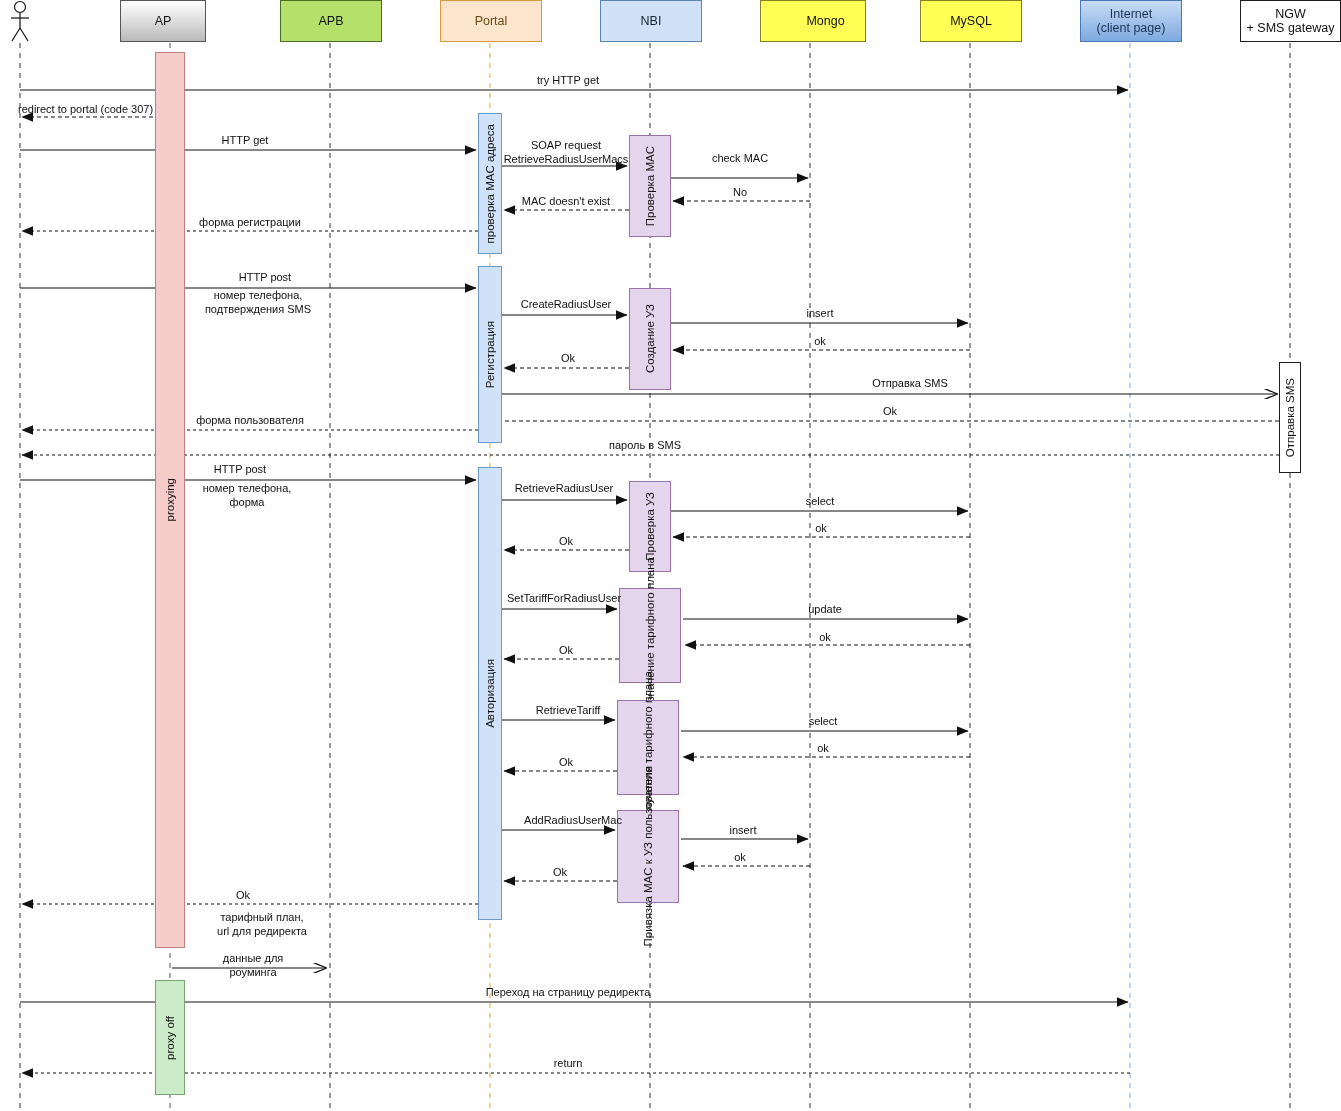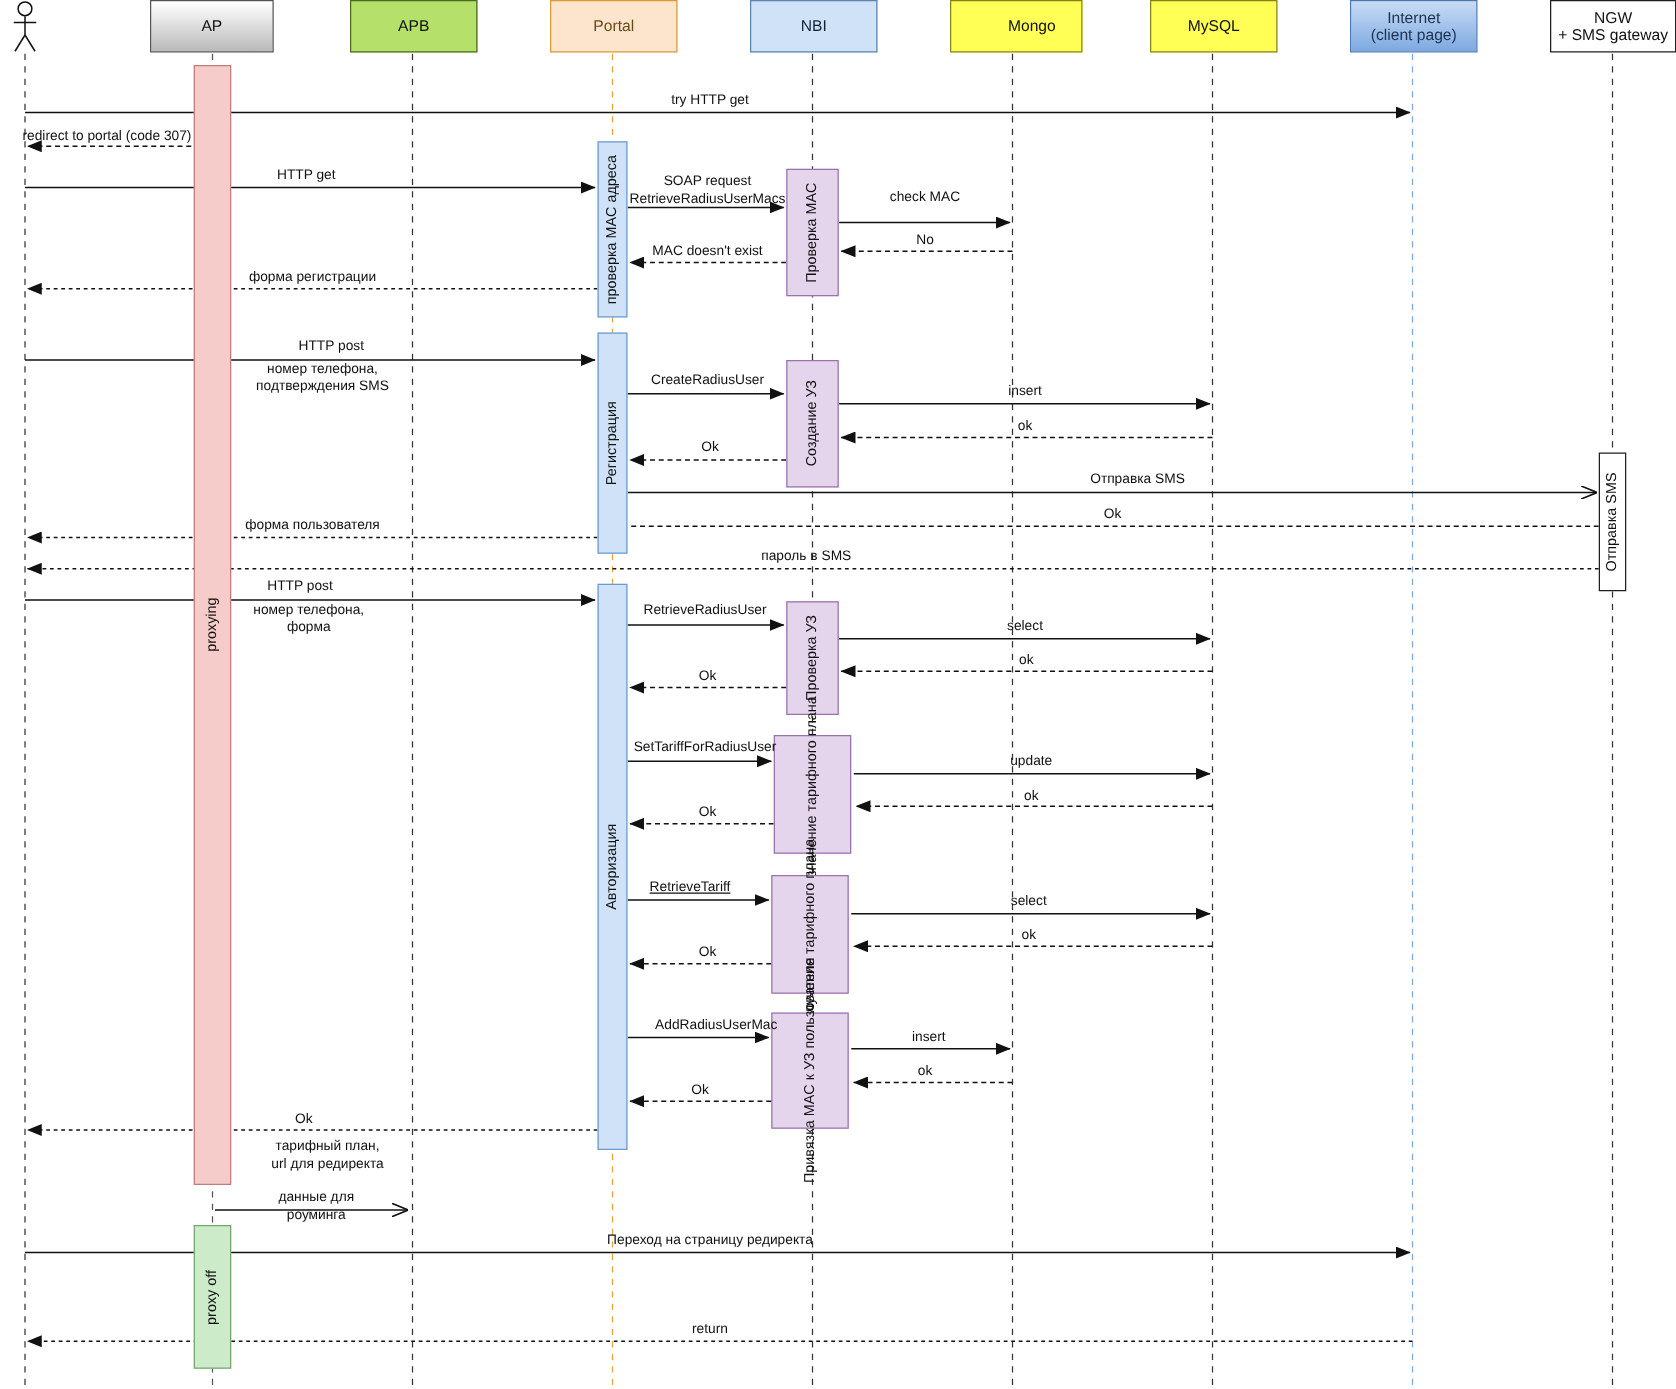--- a/index.html
+++ b/index.html
@@ -131,21 +131,21 @@
       <line x1="478" y1="904" x2="22" y2="904" stroke-dasharray="3,3" marker-end="url(#ah-solid)"></line>
 
       <line x1="172" y1="968" x2="326" y2="968" marker-end="url(#ah-open)"></line>
 
       <line x1="20" y1="1002" x2="1128" y2="1002" marker-end="url(#ah-solid)"></line>
 
       <line x1="1130" y1="1073" x2="22" y2="1073" stroke-dasharray="3,3" marker-end="url(#ah-solid)"></line>
     </g>
   </svg>
 
-  <div class="phead ap" style="left:120px;top:0;width:99px;height:42px;">
+  <div class="phead ap" style="left:120px;top:0;width:86px;height:42px;">
     <span>AP</span>
   </div>
   <div class="phead apb" style="left:280px;top:0;width:102px;height:42px;">
     <span>APB</span>
   </div>
   <div class="phead portal" style="left:440px;top:0;width:102px;height:42px;">
     <span>Portal</span>
   </div>
   <div class="phead nbi" style="left:600px;top:0;width:102px;height:42px;">
     <span>NBI</span>
@@ -290,21 +290,21 @@
       </div>
       <div class="mlabel c" style="left: 825px; top: 602px;">
         <div>update</div>
       </div>
       <div class="mlabel c" style="left: 825px; top: 630px;">
         <div>ok</div>
       </div>
       <div class="mlabel c" style="left: 566px; top: 643px;">
         <div>Ok</div>
       </div>
-      <div class="mlabel c" style="left: 552px; top: 703px; text-decoration: underline;">
+      <div class="mlabel c" style="left: 568px; top: 703px;">
         <div>RetrieveTariff</div>
       </div>
       <div class="mlabel c" style="left: 823px; top: 714px;">
         <div>select</div>
       </div>
       <div class="mlabel c" style="left: 823px; top: 741px;">
         <div>ok</div>
       </div>
       <div class="mlabel c" style="left: 566px; top: 755px;">
         <div>Ok</div>

